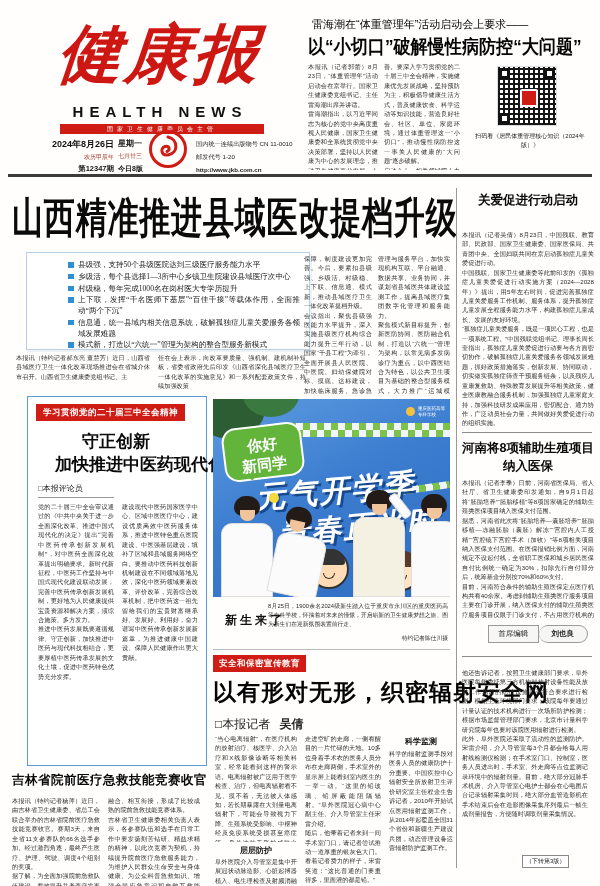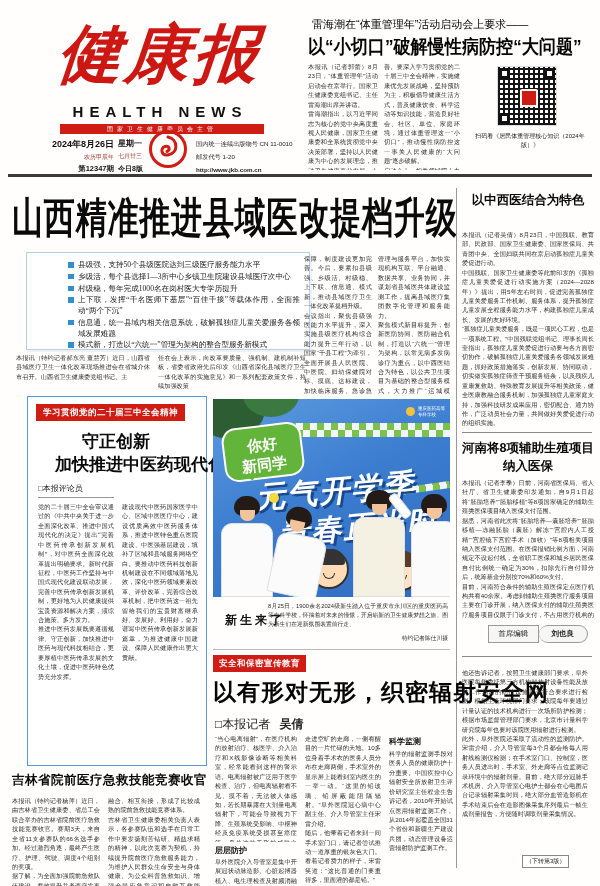--- a/index.html
+++ b/index.html
@@ -111,21 +111,21 @@
   .cap-title{left:225px;top:612px;font-size:12px;font-weight:bold;letter-spacing:3px;color:#111;}
   .cap-text{left:268px;top:602px;width:180px;height:32px;font-size:5.8px;}
   .cap-credit{left:268px;top:634px;width:180px;text-align:right;font-size:5.8px;color:#2b2b2b;}
   
   .rad-rule{left:213px;top:649px;width:237px;border-top:1px solid #bbb;}
   .rad-tag{left:213px;top:655px;background:#cf1d15;color:#fff;font-size:8.5px;font-weight:bold;padding:2.5px 6px;letter-spacing:.5px;}
   .rad-headline{left:213px;top:677px;font-size:23px;font-weight:900;color:#050505;white-space:nowrap;letter-spacing:1px;}
   .rad-byline{left:215px;top:716px;font-size:12px;color:#222;}
   .rad-byline b{margin-left:6px;}
   .rad-col1a{left:215px;top:734px;width:82px;height:108px;}
-  .subhead{font-size:8px;font-weight:bold;text-align:left;color:#111;}
+  .subhead{font-size:8px;font-weight:bold;text-align:center;color:#111;}
   .rad-sub1{left:215px;top:845px;width:82px;}
   .rad-col1b{left:215px;top:857px;width:82px;height:29px;}
   .rad-col2{left:305px;top:734px;width:76px;height:152px;}
   .rad-sub2{left:389px;top:736px;width:64px;}
   .rad-col3{left:389px;top:749px;width:64px;height:137px;}
   .rad-col4{left:462px;top:668px;width:126px;height:184px;}
   .rad-cont{left:522px;top:855px;font-size:6px;border:1px solid #888;padding:1px 3px;color:#222;background:#fff;}
   
   .jl-headline{left:12px;top:772px;font-size:12.5px;font-weight:bold;color:#0a0a0a;white-space:nowrap;letter-spacing:.5px;}
   .jl-col1{left:12px;top:796px;width:88px;height:90px;}
@@ -188,21 +188,21 @@
   <div class="abs bodycol ms-col1">本报讯（特约记者郝东亮 董慧芳）近日，山西省县域医疗卫生一体化改革现场推进会在省城介休市召开。山西省卫生健康委党组书记、主</div>
   <div class="abs bodycol ms-col2">任在会上表示，向改革要质量、强机制、建机制补短板，省委省政府先后印发《山西省深化县域医疗卫生一体化改革的实施意见》和一系列配套政策文件，持续加强改策</div>
   <div class="abs bodycol ms-col3">保障，制度建设更加完善。今后，要紧扣县级强、乡级活、村级稳、上下联、信息通、模式新，推动县域医疗卫生一体化改革提档升级。
 会议指出，聚焦县级强医能力水平提升，深入实施县级医疗机构综合能力提升三年行动，以国家“千县工程”为牵引，全面开展县人民医院、中医院、妇幼保健院对标、摸底、达标建设，加快临床服务、急诊急救、资源共享、高质量管理、中医药服务等6个方面的“五大中心”建设，支持50个县级医院达到三级医疗服务能力水平，建设500个县级综合医院省级重点专科。</div>
   <div class="abs bodycol ms-col4">管理与服务平台，加快实现机构互联、平台融通、数据共享、业务协同，并谋划省县域医共体建设监测工作，提高县域医疗集团数字化管理和服务能力。
 聚焦模式新目标提升，创新医防协同、医防融合机制，打造以“六统一”管理为架构，以常见病多发病诊疗为重点，以中西医结合为特色，以公共卫生项目为基础的整合型服务模式，大力推广“运城模式”，深化医保支付方式改革，发展“互联网＋医疗健康”、5G＋医疗服务，切实增强县域内群众获得感。
 据悉，目前山西省78%的基层医疗卫生机构达到服务能力标准，县域内就诊率保持在90%以上，参保居民县域内住院率等3项指标均好于全国平均水平。</div>
   <div class="abs vrule"></div>
 
   <div class="abs rail-h autism-h">
-    <div>以中西医结合为特色</div>
+    <div>关爱促进行动启动</div>
   </div>
   <div class="abs bodycol autism-body">本报讯（记者吴倩）8月23日，中国残联、教育部、民政部、国家卫生健康委、国家医保局、共青团中央、全国妇联共同在京启动孤独症儿童关爱促进行动。
 中国残联、国家卫生健康委等此前印发的《孤独症儿童关爱促进行动实施方案（2024—2028年）》提出，用5年左右时间，促进完善孤独症儿童关爱服务工作机制、服务体系，提升孤独症儿童发展全程服务能力水平，构建孤独症儿童成长、发展的友好环境。
 “孤独症儿童关爱服务，既是一项民心工程，也是一项系统工程。”中国残联党组书记、理事长周长奎指出，孤独症儿童关爱促进行动要与各方面密切协作，破解孤独症儿童关爱服务各领域发展难题，抓好政策措施落实，创新发展、协同联动，切实做实孤独症筛查干预服务链条，以及残疾儿童康复救助、特殊教育发展提升等相关政策，健全医康教融合服务机制，加强孤独症儿童家庭支持，加强科技研发成果应用，密切配合、通力协作，广泛动员社会力量，共同做好关爱促进行动的组织实施。</div>
   <div class="abs rail-rule1"></div>
 
   <div class="abs rail-h henan-h">
     <div>河南将8项辅助生殖项目</div>
     <div>纳入医保</div>
   </div>

